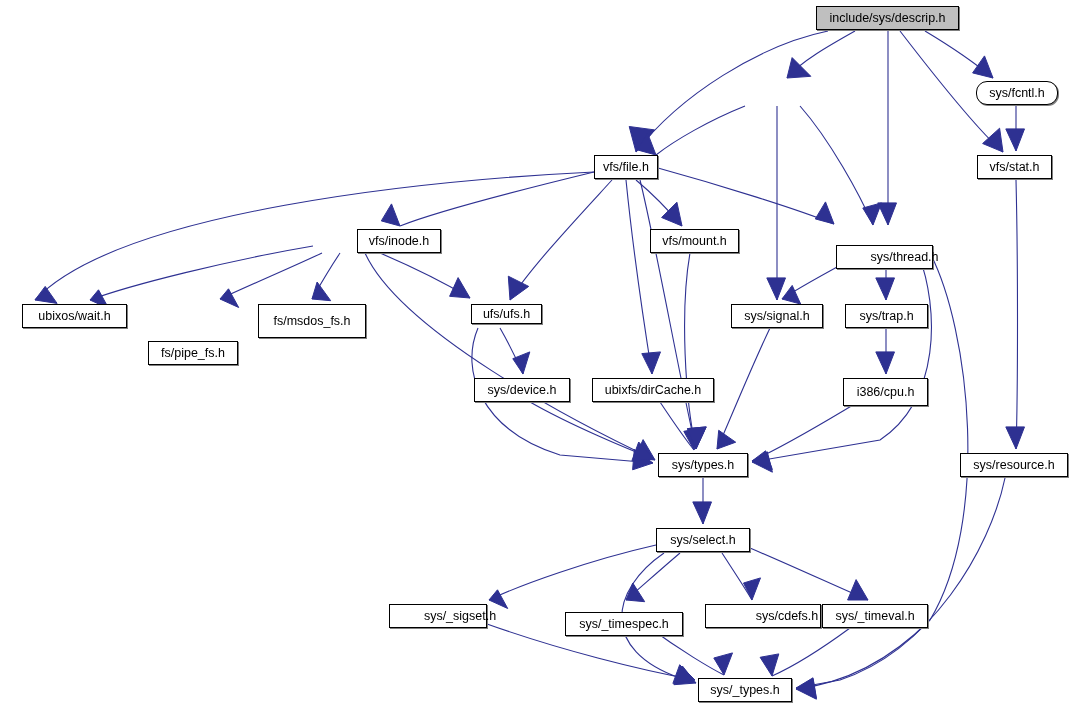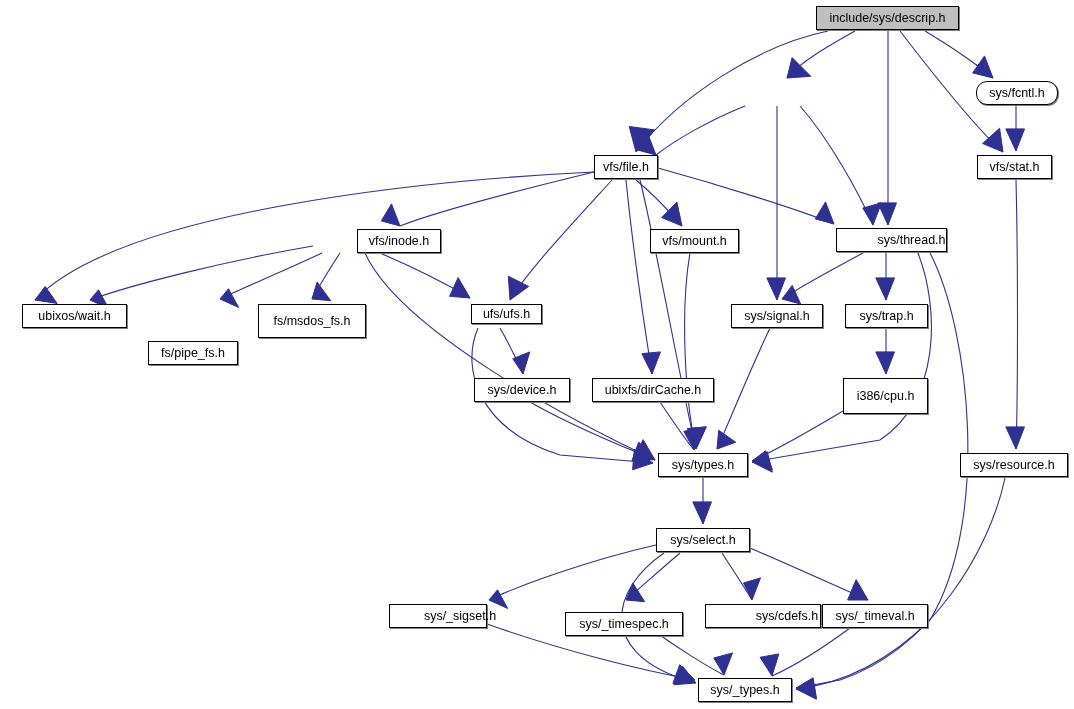--- a/index.html
+++ b/index.html
@@ -156,21 +156,21 @@
     </div>
     <div class="node" title="vfs/stat.h" style="left: 977px; top: 155px; width: 75px; height: 24px;">
       <span class="node-label">vfs/stat.h</span>
     </div>
     <div class="node" title="vfs/inode.h" style="left: 313px; top: 229px; width: 84px; height: 24px; margin-left: 44px;">
       <span class="node-label">vfs/inode.h</span>
     </div>
     <div class="node" title="vfs/mount.h" style="left: 650px; top: 229px; width: 89px; height: 24px;">
       <span class="node-label">vfs/mount.h</span>
     </div>
-    <div class="node" title="sys/thread.h" style="left: 836px; top: 228px; width: 111px; height: 24px; padding-left: 40px;">
+    <div class="node" title="sys/thread.h" style="left: 836px; top: 245px; width: 97px; height: 24px; padding-left: 40px;">
       <span class="node-label">sys/thread.h</span>
     </div>
     <div class="node" title="ubixos/wait.h" style="left: 22px; top: 304px; width: 105px; height: 24px;">
       <span class="node-label">ubixos/wait.h</span>
     </div>
     <div class="node" title="fs/pipe_fs.h" style="left: 148px; top: 304px; width: 90px; height: 24px; margin-top: 37px;">
       <span class="node-label">fs/pipe_fs.h</span>
     </div>
     <div class="node" title="fs/msdos_fs.h" style="left: 258px; top: 304px; width: 108px; height: 34px;">
       <span class="node-label">fs/msdos_fs.h</span>
@@ -183,21 +183,21 @@
     </div>
     <div class="node" title="sys/trap.h" style="left: 845px; top: 304px; width: 83px; height: 24px;">
       <span class="node-label">sys/trap.h</span>
     </div>
     <div class="node" title="sys/device.h" style="left: 474px; top: 378px; width: 96px; height: 24px;">
       <span class="node-label">sys/device.h</span>
     </div>
     <div class="node" title="ubixfs/dirCache.h" style="left: 592px; top: 378px; width: 122px; height: 24px;">
       <span class="node-label">ubixfs/dirCache.h</span>
     </div>
-    <div class="node" title="i386/cpu.h" style="left: 843px; top: 378px; width: 85px; height: 36px;">
+    <div class="node" title="i386/cpu.h" style="left: 843px; top: 378px; width: 85px; height: 28px;">
       <span class="node-label">i386/cpu.h</span>
     </div>
     <div class="node" title="sys/types.h" style="left: 658px; top: 453px; width: 90px; height: 24px;">
       <span class="node-label">sys/types.h</span>
     </div>
     <div class="node" title="sys/resource.h" style="left: 960px; top: 453px; width: 108px; height: 24px;">
       <span class="node-label">sys/resource.h</span>
     </div>
     <div class="node" title="sys/select.h" style="left: 656px; top: 528px; width: 94px; height: 24px;">
       <span class="node-label">sys/select.h</span>

